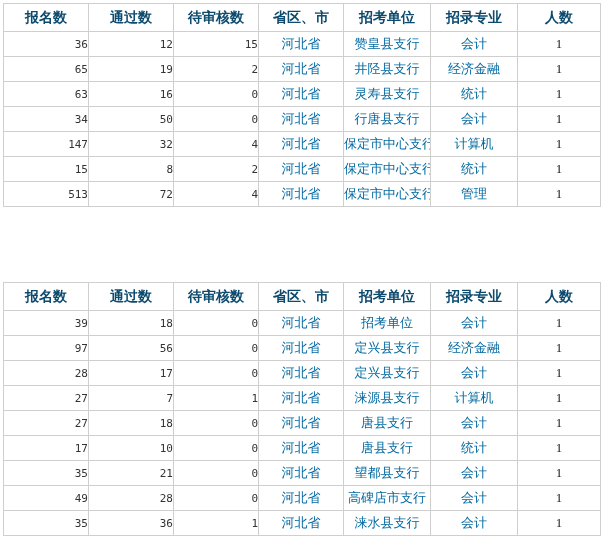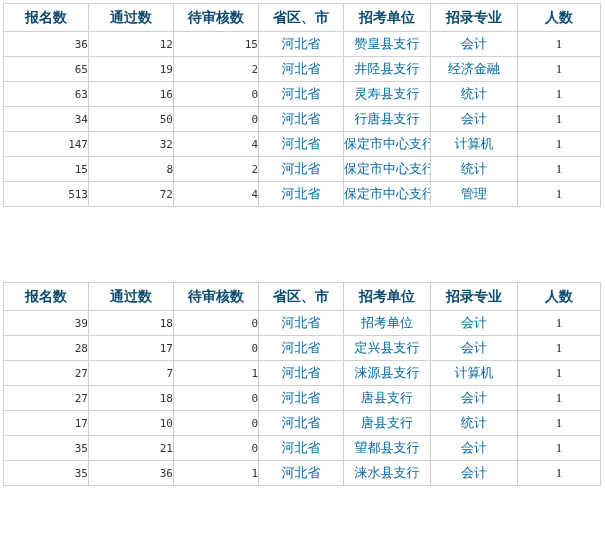--- a/index.html
+++ b/index.html
@@ -133,20 +133,29 @@
       <tr>
         <td class="num">39</td>
         <td class="num">18</td>
         <td class="num">0</td>
         <td class="cjk">河北省</td>
         <td class="cjk">招考单位</td>
         <td class="cjk">会计</td>
         <td class="ser">1</td>
       </tr>
       <tr>
+        <td class="num">97</td>
+        <td class="num">56</td>
+        <td class="num">0</td>
+        <td class="cjk">河北省</td>
+        <td class="cjk">定兴县支行</td>
+        <td class="cjk">经济金融</td>
+        <td class="ser">1</td>
+      </tr>
+      <tr>
         <td class="num">28</td>
         <td class="num">17</td>
         <td class="num">0</td>
         <td class="cjk">河北省</td>
         <td class="cjk">定兴县支行</td>
         <td class="cjk">会计</td>
         <td class="ser">1</td>
       </tr>
       <tr>
         <td class="num">27</td>
@@ -174,20 +183,29 @@
         <td class="cjk">唐县支行</td>
         <td class="cjk">统计</td>
         <td class="ser">1</td>
       </tr>
       <tr>
         <td class="num">35</td>
         <td class="num">21</td>
         <td class="num">0</td>
         <td class="cjk">河北省</td>
         <td class="cjk">望都县支行</td>
+        <td class="cjk">会计</td>
+        <td class="ser">1</td>
+      </tr>
+      <tr>
+        <td class="num">49</td>
+        <td class="num">28</td>
+        <td class="num">0</td>
+        <td class="cjk">河北省</td>
+        <td class="cjk">高碑店市支行</td>
         <td class="cjk">会计</td>
         <td class="ser">1</td>
       </tr>
       <tr>
         <td class="num">35</td>
         <td class="num">36</td>
         <td class="num">1</td>
         <td class="cjk">河北省</td>
         <td class="cjk">涞水县支行</td>
         <td class="cjk">会计</td>

